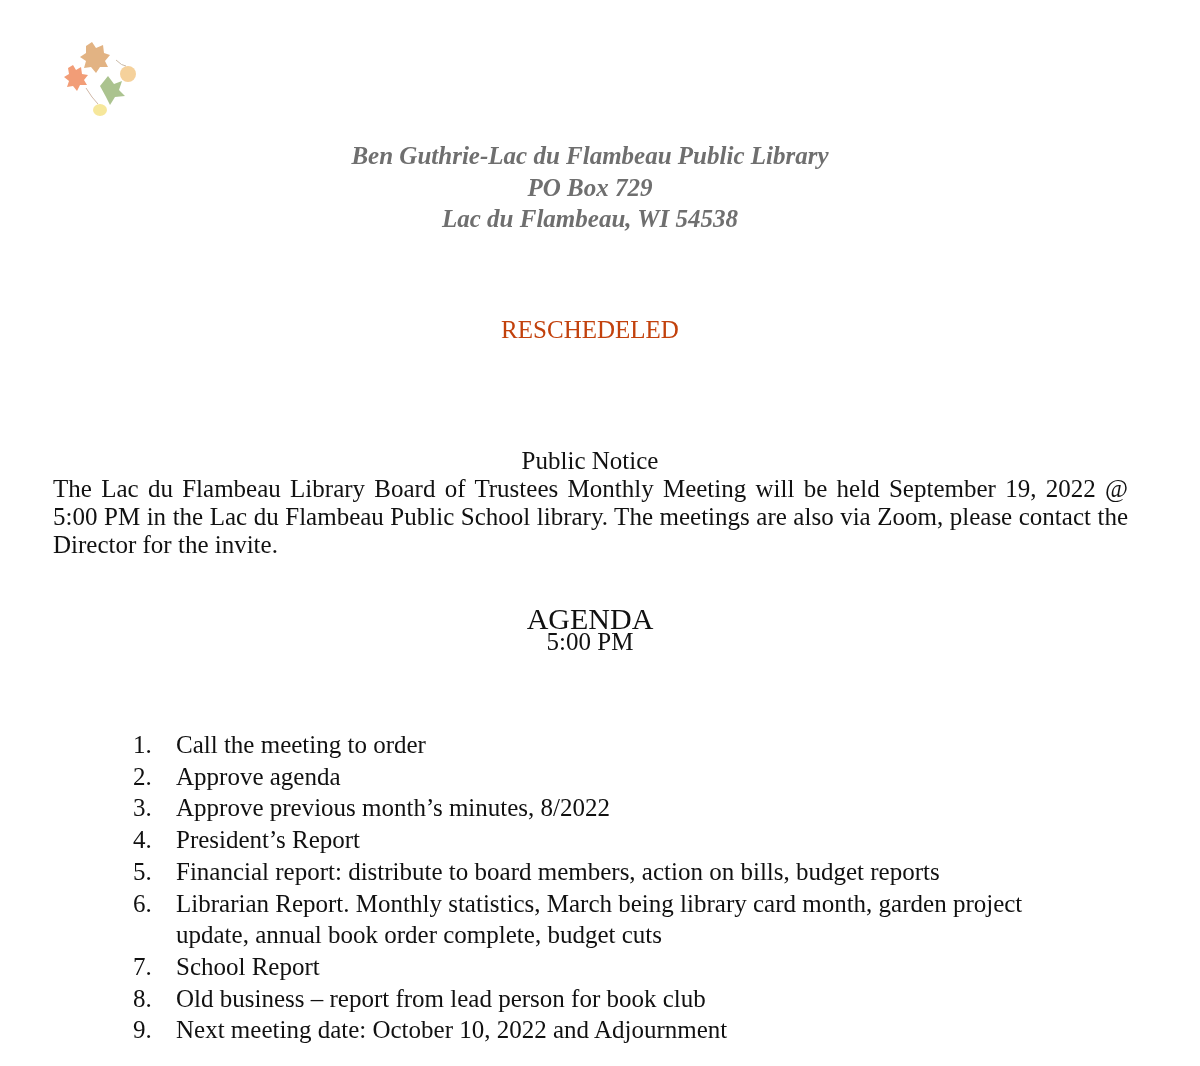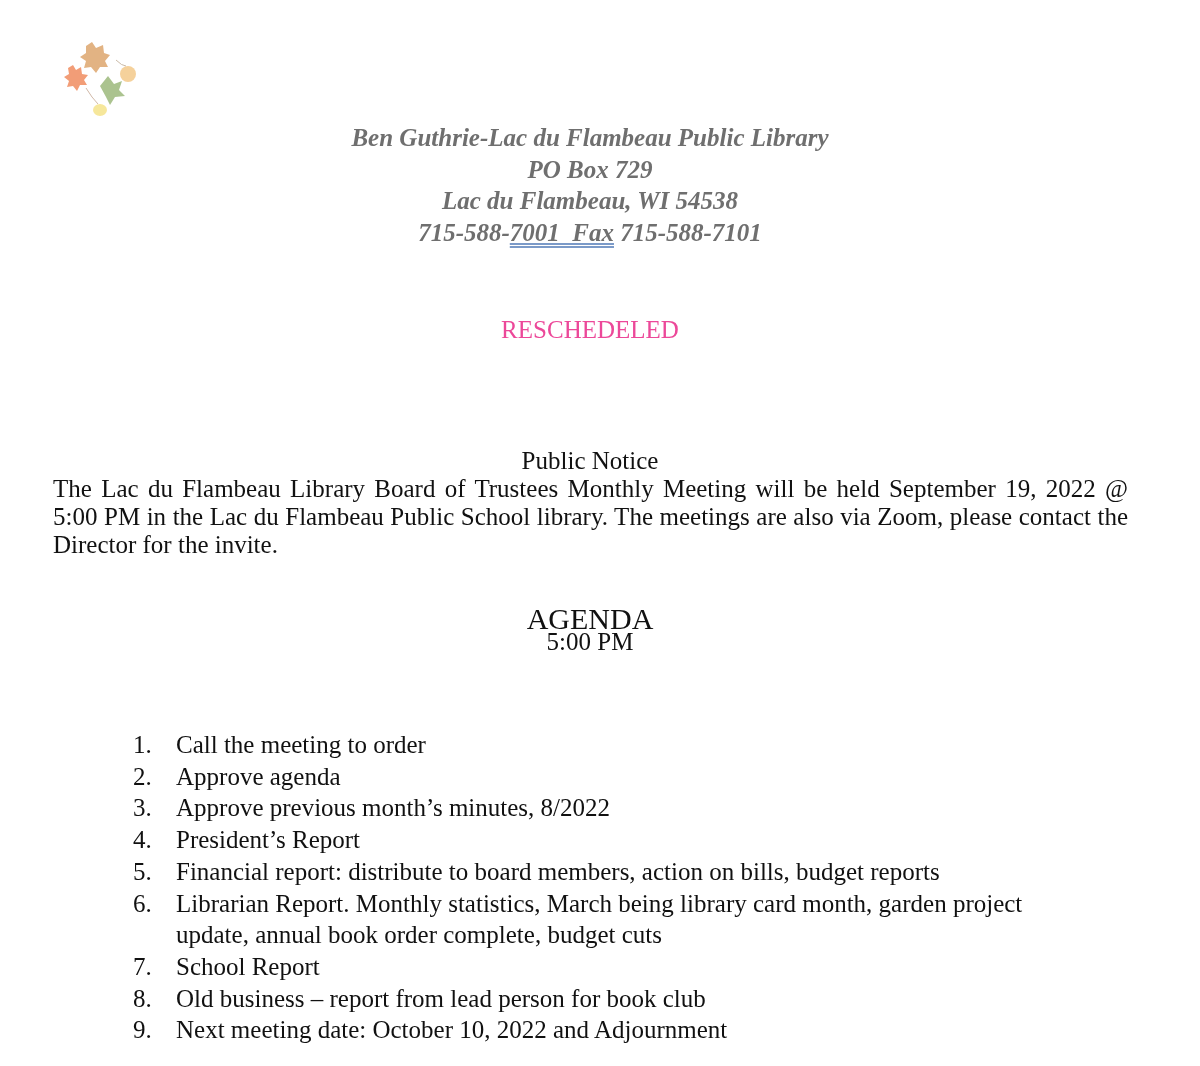--- a/index.html
+++ b/index.html
@@ -1,26 +1,26 @@
 <!DOCTYPE html>
 <html><head>
   <meta charset="utf-8">
   <style>
     html, body { margin: 0; padding: 0; background: #ffffff; }
     body {
       width: 1200px; height: 1066px; position: relative; overflow: hidden;
       font-family: "Liberation Serif", "DejaVu Serif", serif; color: #111;
     }
     .logo { position: absolute; left: 56px; top: 38px; width: 90px; height: 82px; }
-    .header { position: absolute; left: 0; top: 122px; width: 1180px; text-align: center;
+    .header { position: absolute; left: 0; top: 140px; width: 1180px; text-align: center;
       font-style: italic; font-weight: bold; color: #6f6f6f; font-size: 25px; line-height: 31.5px; }
     .header .line { display: block; }
     .ul { text-decoration: underline; text-decoration-style: double; text-decoration-color: #7b9ac8; }
     .resched { position: absolute; left: 0; top: 316px; width: 1180px; text-align: center;
-      color: #ec4899; font-size: 25px; }
+      color: #c2410c; font-size: 25px; }
     .notice-title { position: absolute; left: 0; top: 411px; width: 1180px; text-align: center; font-size: 25px; margin-top: 36px; }
     .notice-body { position: absolute; left: 53px; top: 475px; width: 1075px; font-size: 25px;
       line-height: 28px; text-align: justify; }
     .agenda-title { position: absolute; left: 0; top: 602px; width: 1180px; text-align: center; font-size: 30px; }
     .agenda-time { position: absolute; left: 0; top: 628px; width: 1180px; text-align: center; font-size: 25px; }
     .agenda-list { position: absolute; left: 133px; top: 729px; width: 960px; margin: 0; padding: 0;
       list-style: none; font-size: 25px; line-height: 31.7px; }
     .agenda-list li { display: flex; }
     .agenda-list .num { width: 43px; flex: 0 0 43px; }
     .agenda-list .txt { flex: 1; }
@@ -39,21 +39,20 @@
       <path d="M60 22 q6 6 10 6" stroke="#b9a38a" fill="none"></path>
       <path d="M30 50 q6 10 12 16" stroke="#c0a08a" fill="none"></path>
     </g>
   </svg>
 </div>
 
 <div class="header">
   <span class="line">Ben Guthrie-Lac du Flambeau Public Library</span>
   <span class="line">PO Box 729</span>
   <span class="line">Lac du Flambeau, WI  54538</span>
-  <span class="line"><span>715-588-</span><span class="ul" style="white-space:pre">7001  Fax</span><span style="white-space:pre"> 715-588-7101</span></span>
 </div>
 
 <div class="resched">RESCHEDELED</div>
 
 <div class="notice-title">Public Notice</div>
 <div class="notice-body">The Lac du Flambeau Library Board of Trustees Monthly Meeting will be held September 19, 2022 @ 5:00 PM in the Lac du Flambeau Public School library.  The meetings are also via Zoom, please contact the Director for the invite.</div>
 
 <div class="agenda-title">AGENDA</div>
 <div class="agenda-time">5:00 PM</div>
 

